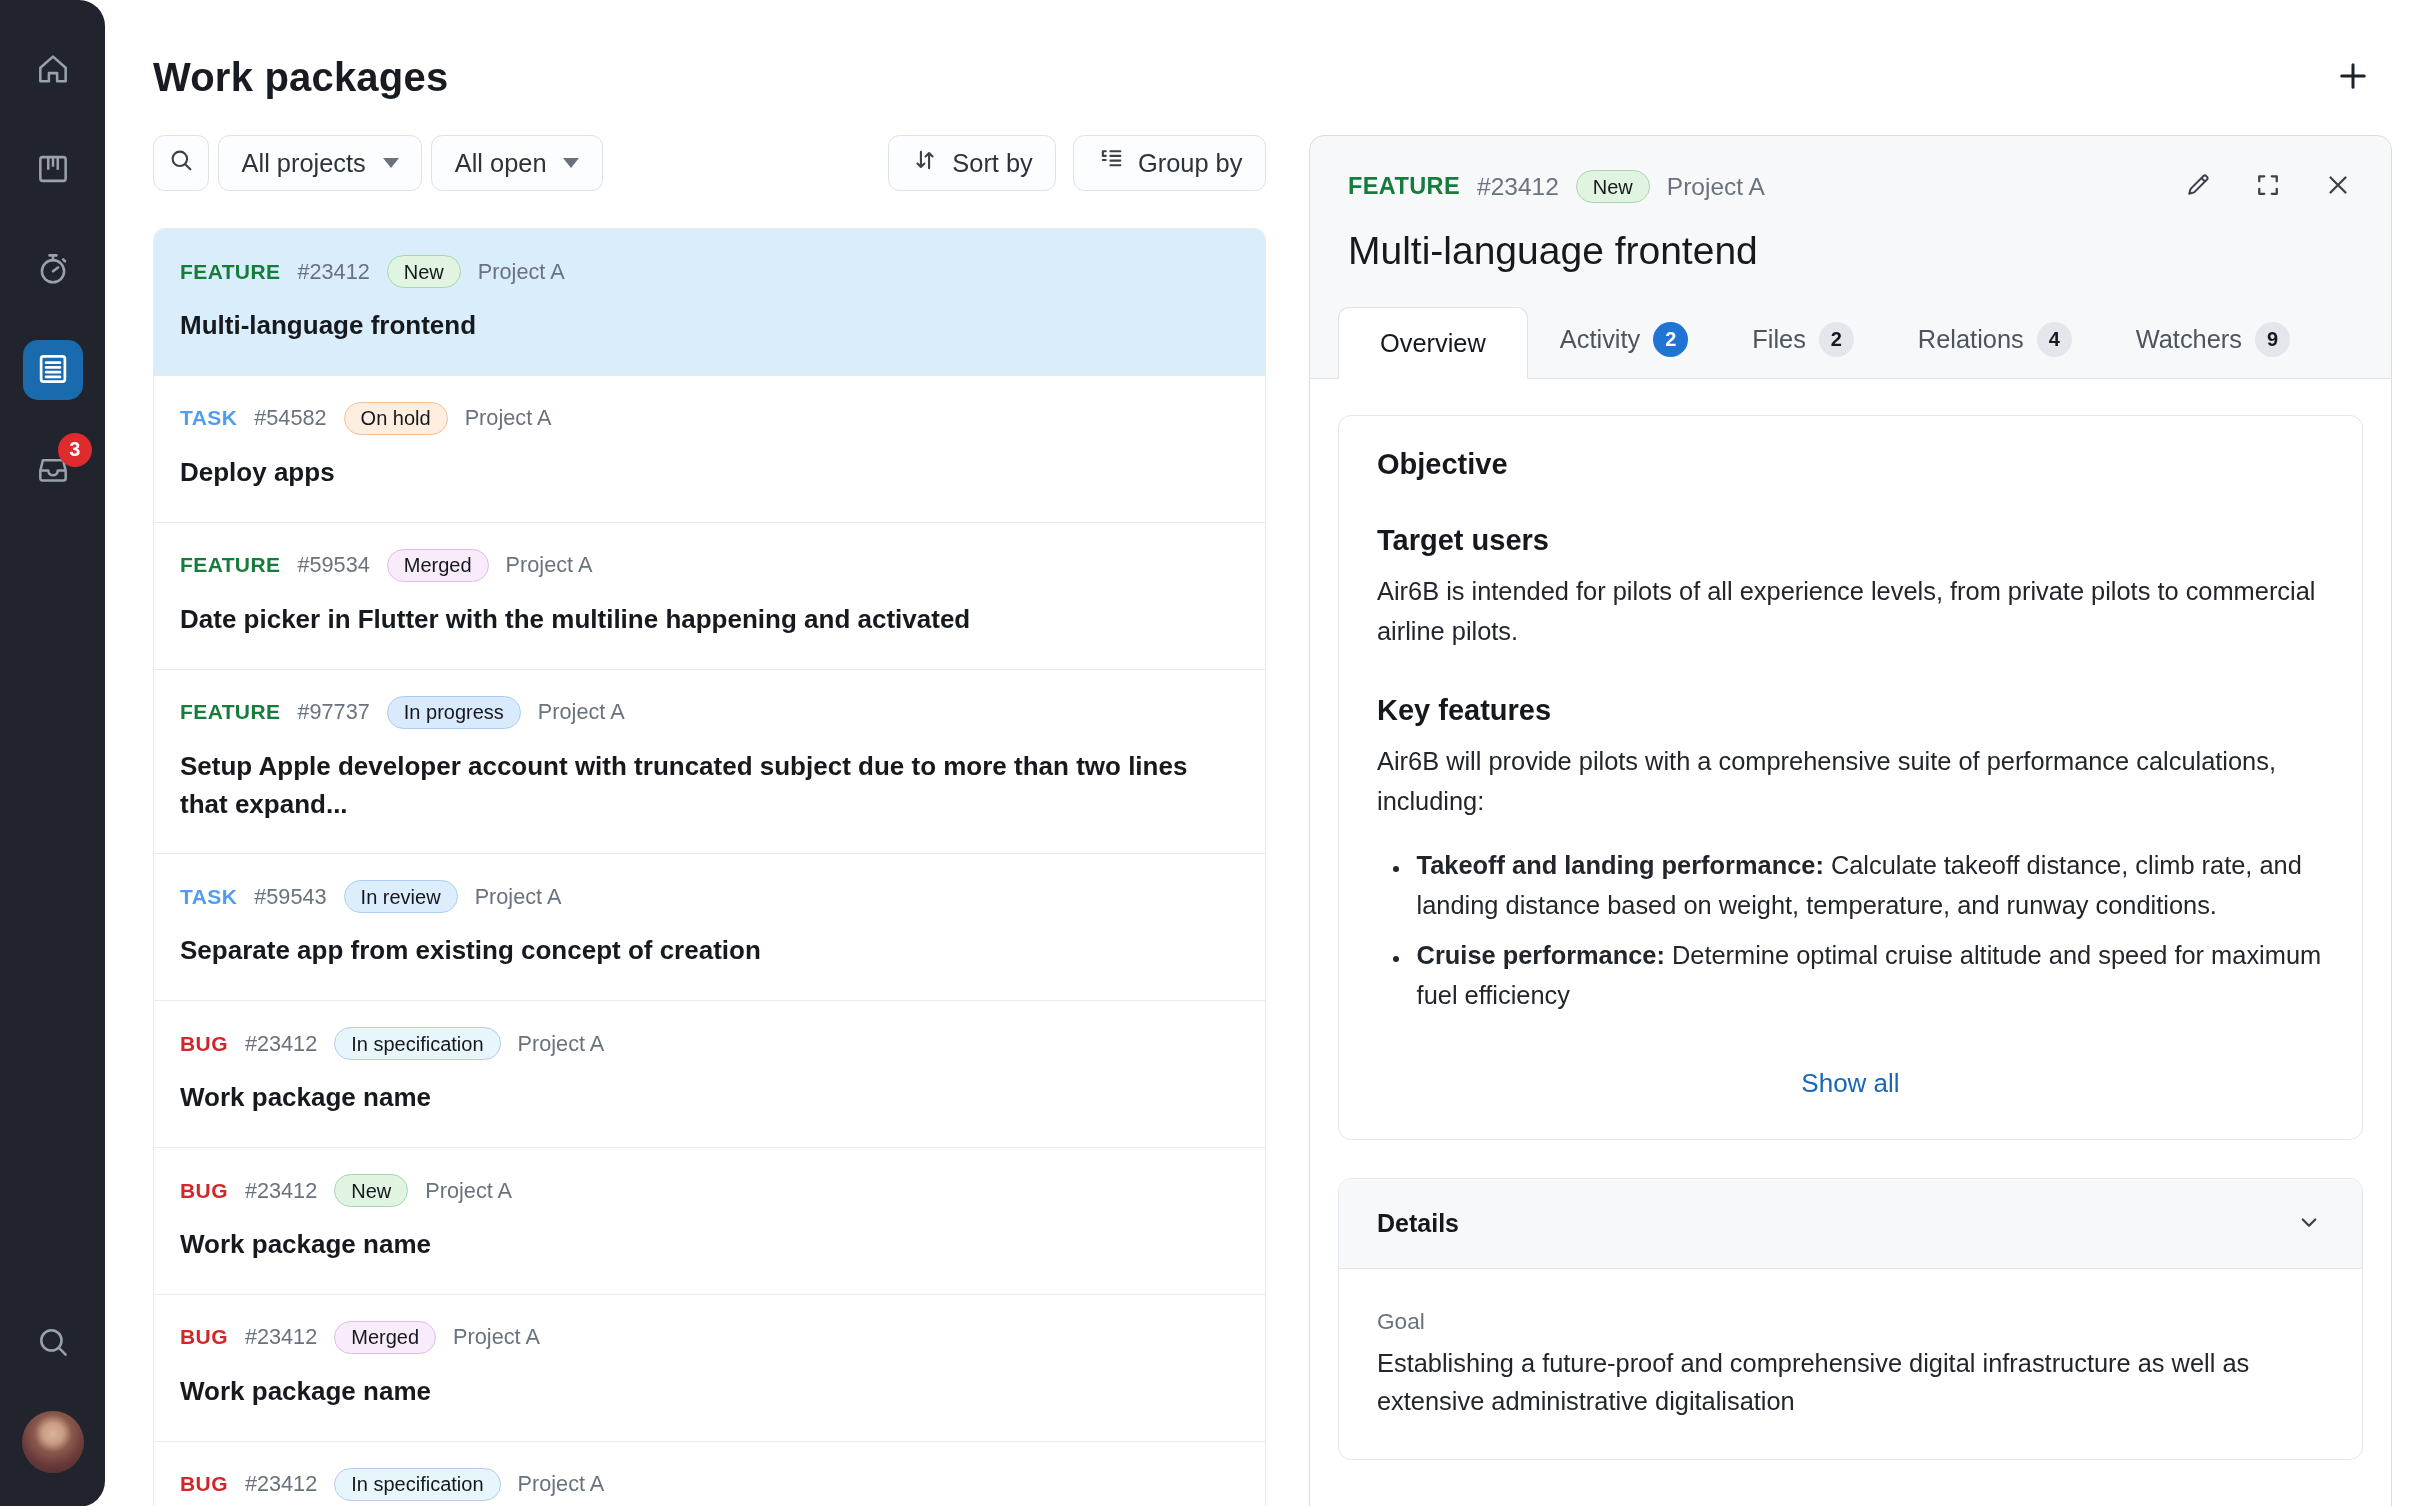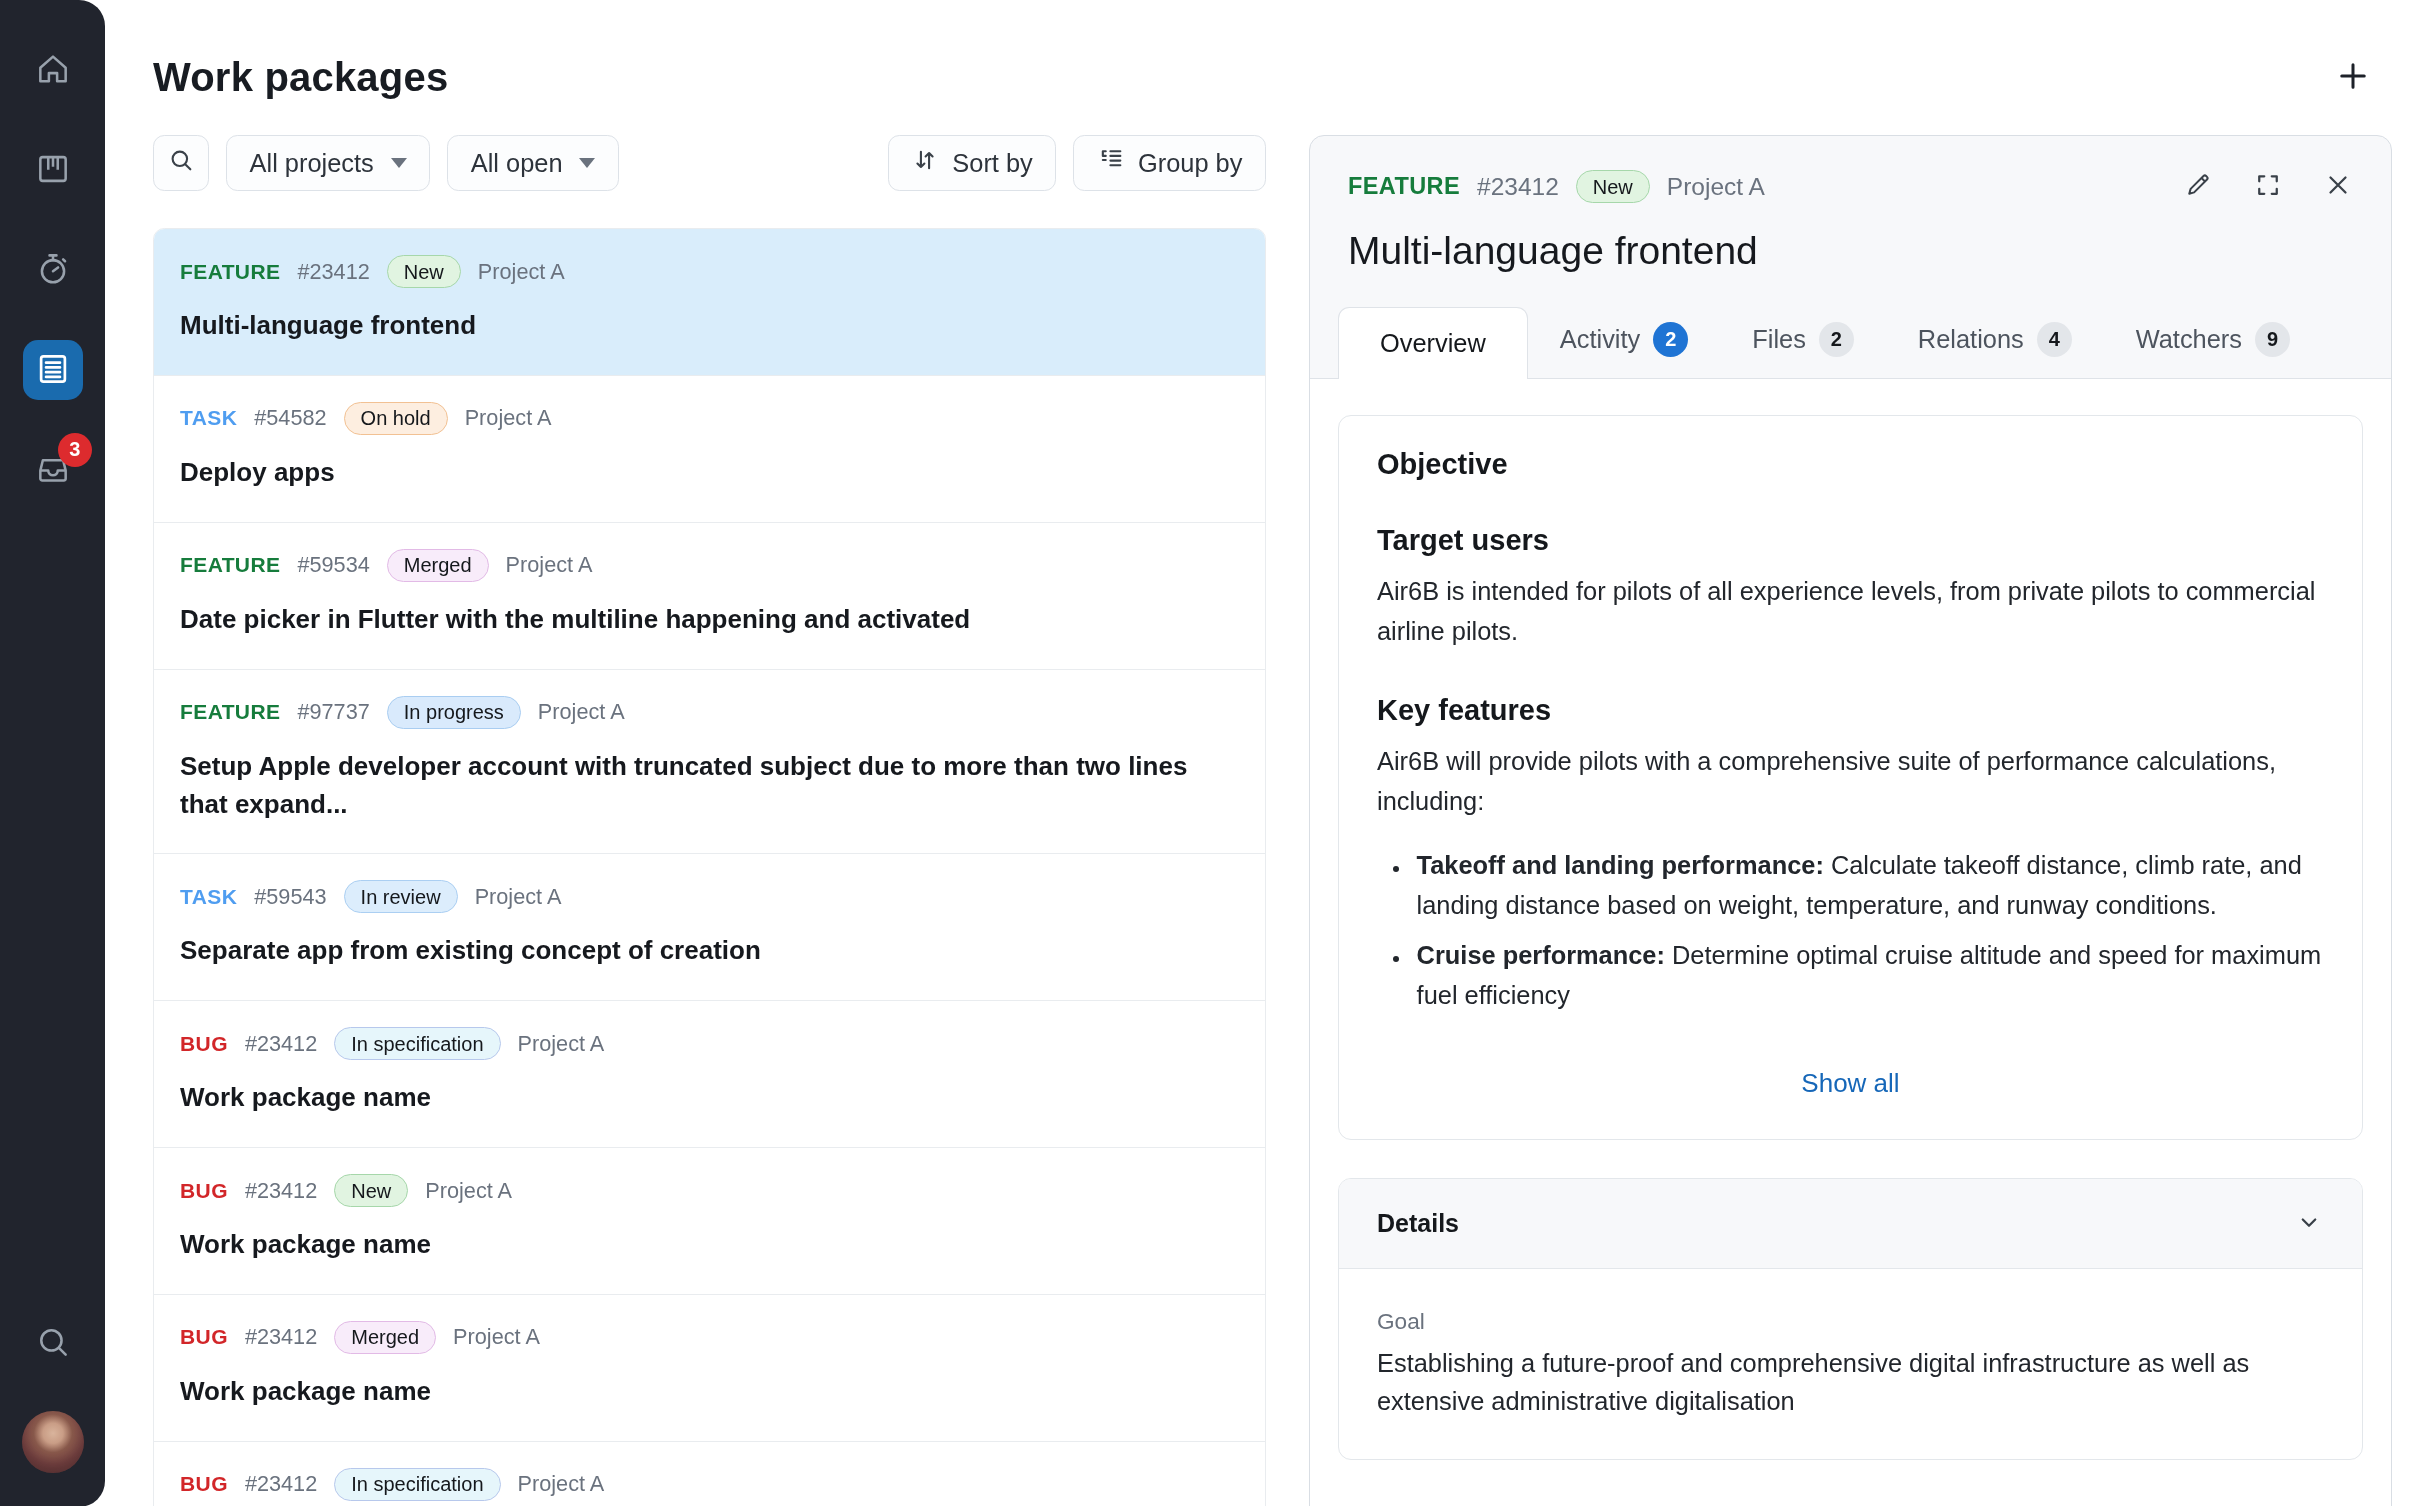--- a/index.html
+++ b/index.html
@@ -25,21 +25,21 @@
   .main{position:absolute;left:105px;top:0;right:0;bottom:0;padding:0 19px 0 48px;}
   .page-head{display:flex;align-items:center;justify-content:space-between;margin-top:49px;height:56px;}
   .page-title{font-size:40px;font-weight:bold;color:#181c22;letter-spacing:0.2px;}
   .add-btn{width:53px;height:53px;display:flex;align-items:center;justify-content:center;color:#1d2129;cursor:pointer;margin-right:13px;}
   .add-btn svg{width:36px;height:36px;}
 
   .body-row{display:flex;align-items:flex-start;margin-top:30px;gap:43px;}
 
   
   .left-col{width:1113px;flex:none;}
-  .filter-row{display:flex;align-items:center;gap:17px;height:56px;}
+  .filter-row{display:flex;align-items:center;gap:9px;height:56px;}
   .btn{height:56px;display:flex;align-items:center;gap:13px;border:1.4px solid #dde2e8;border-radius:11.3px;
     background:#fcfdfe;color:#2d333b;font-size:25.4px;padding:0 22.6px;cursor:pointer;white-space:nowrap;}
   .btn svg{width:28px;height:28px;color:#3a4149;}
   .icon-btn{width:56px;padding:0;justify-content:center;}
   .caret{width:0;height:0;border-left:8.5px solid transparent;border-right:8.5px solid transparent;border-top:10.4px solid #6a727e;margin-left:3.8px;}
   .filter-row .right{margin-left:auto;display:flex;gap:17px;}
 
   .wp-list{margin-top:37px;border:0.9px solid #e9ecef;border-radius:11.3px;overflow:hidden;background:#fff;}
   .row{padding:26px 26px 30px;border-bottom:0.9px solid #e9ecef;cursor:pointer;background:#fff;}
   .row:last-child{border-bottom:none;}

